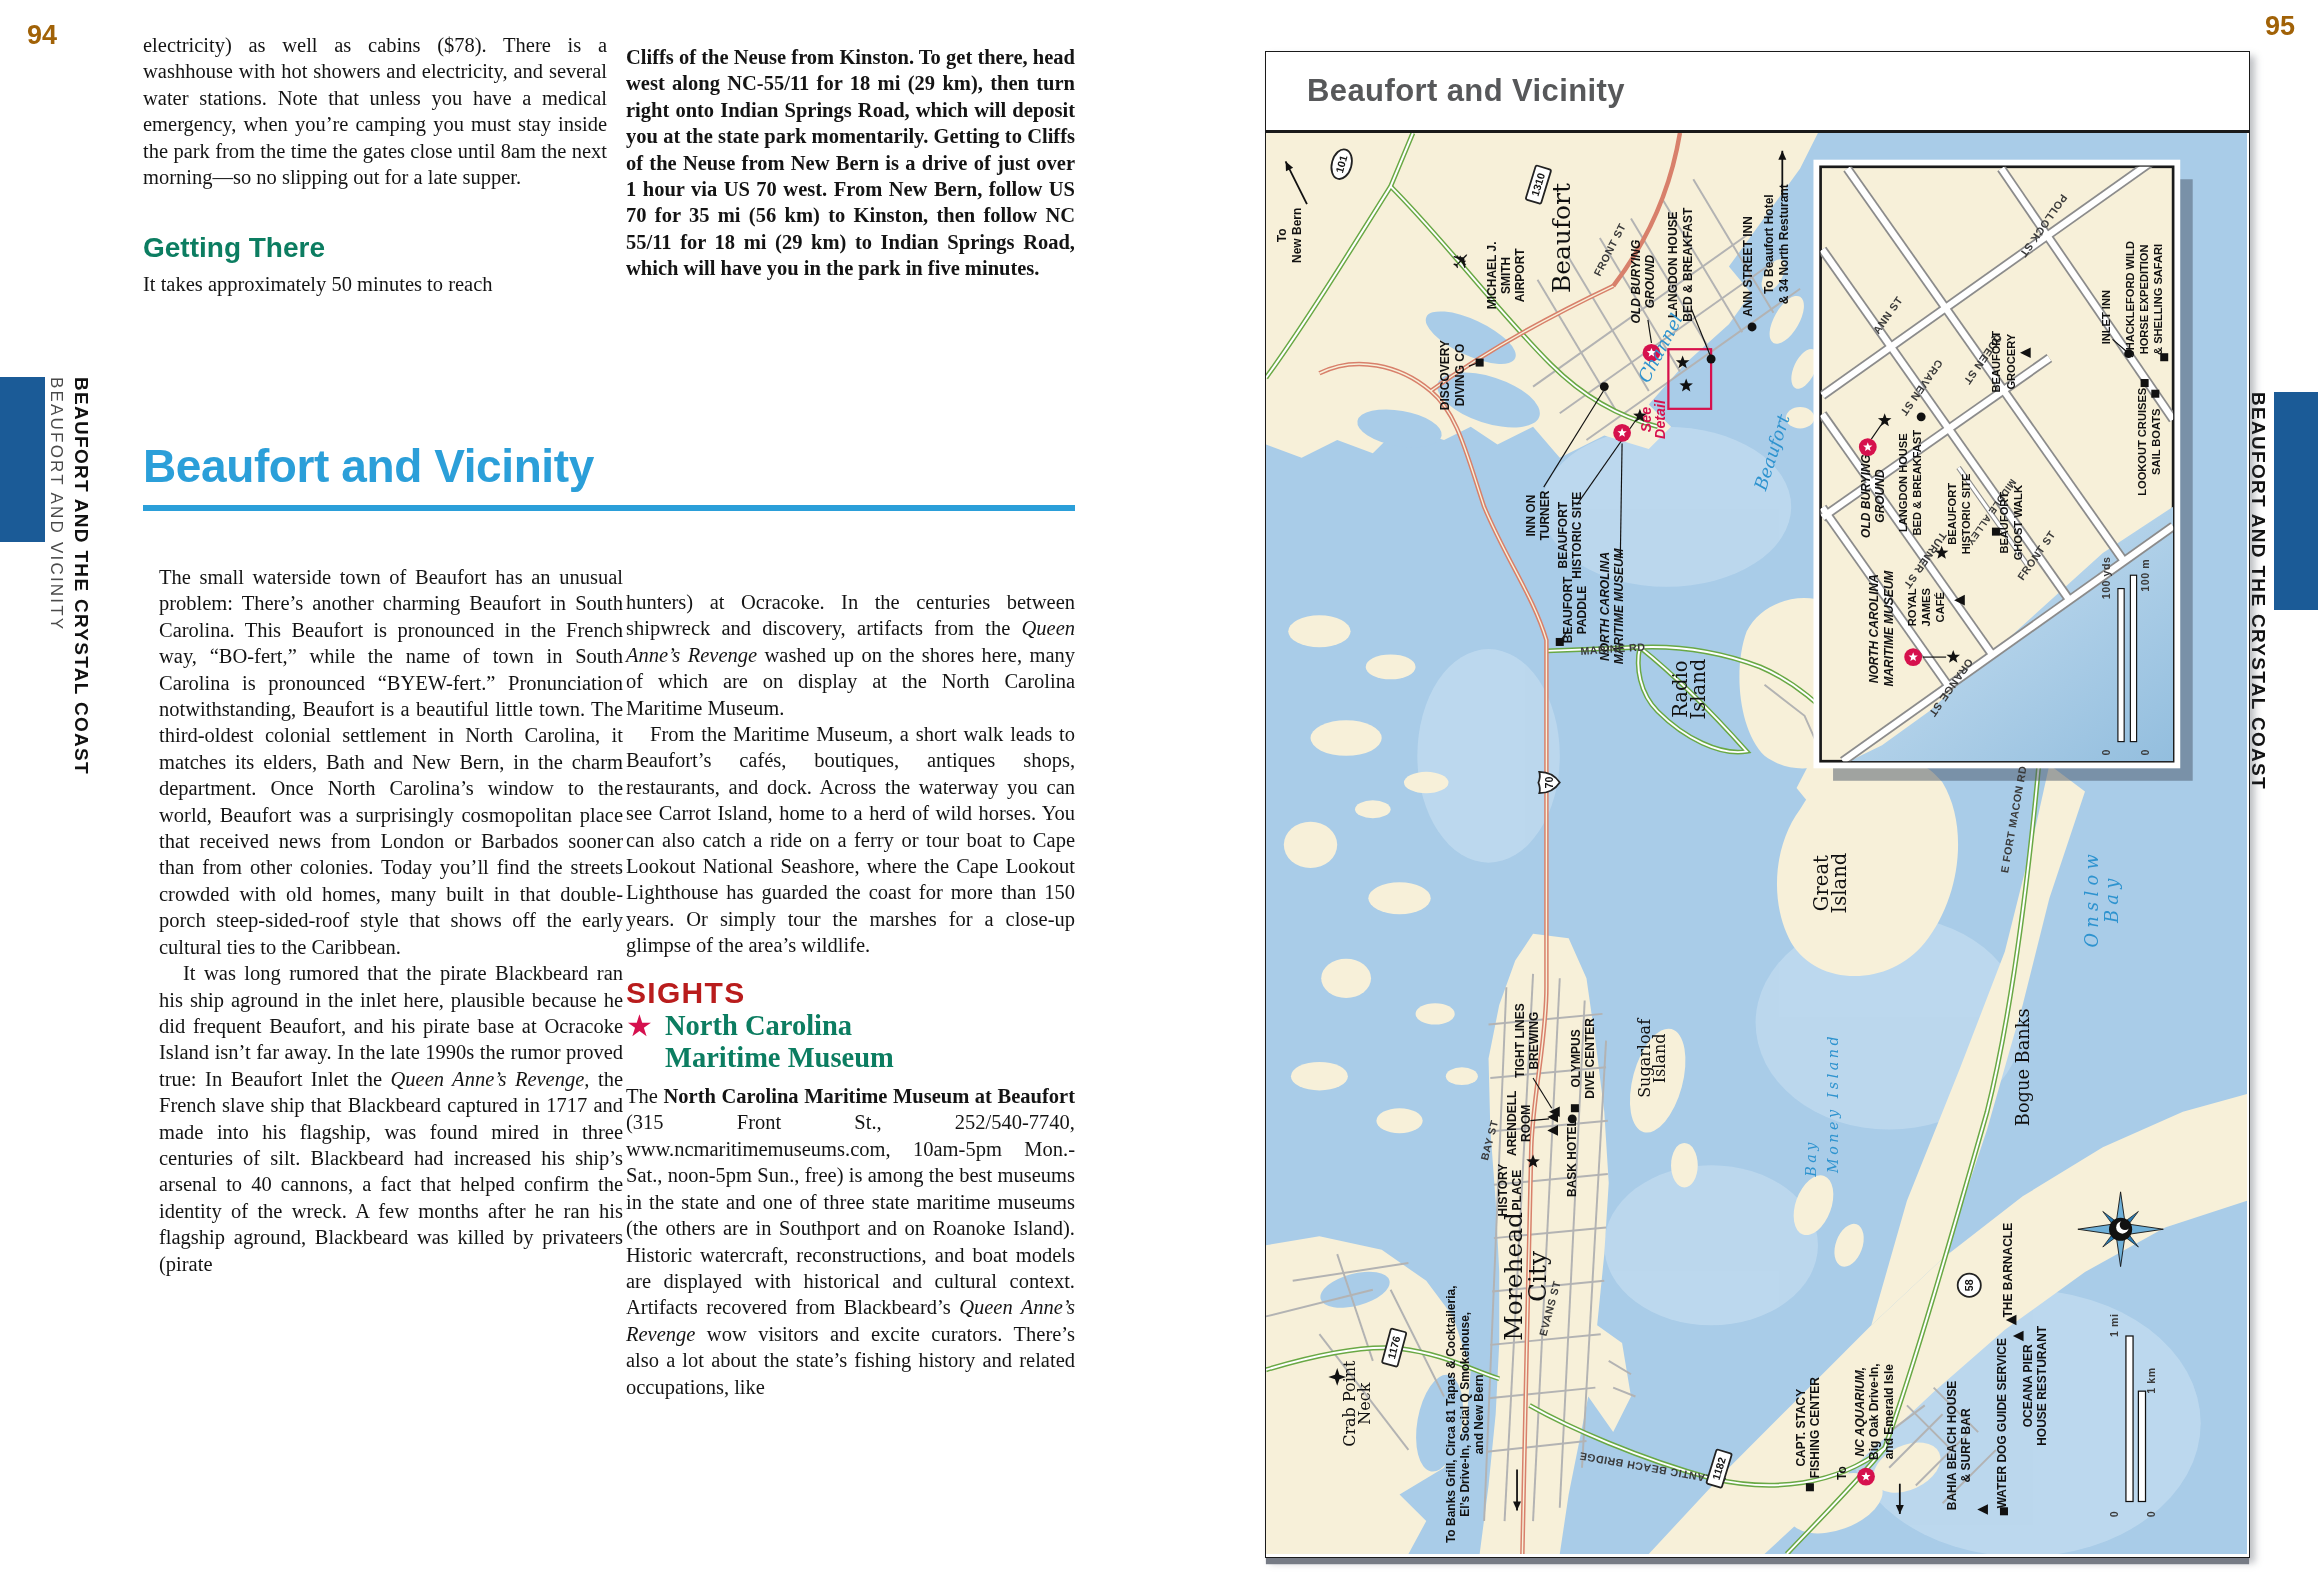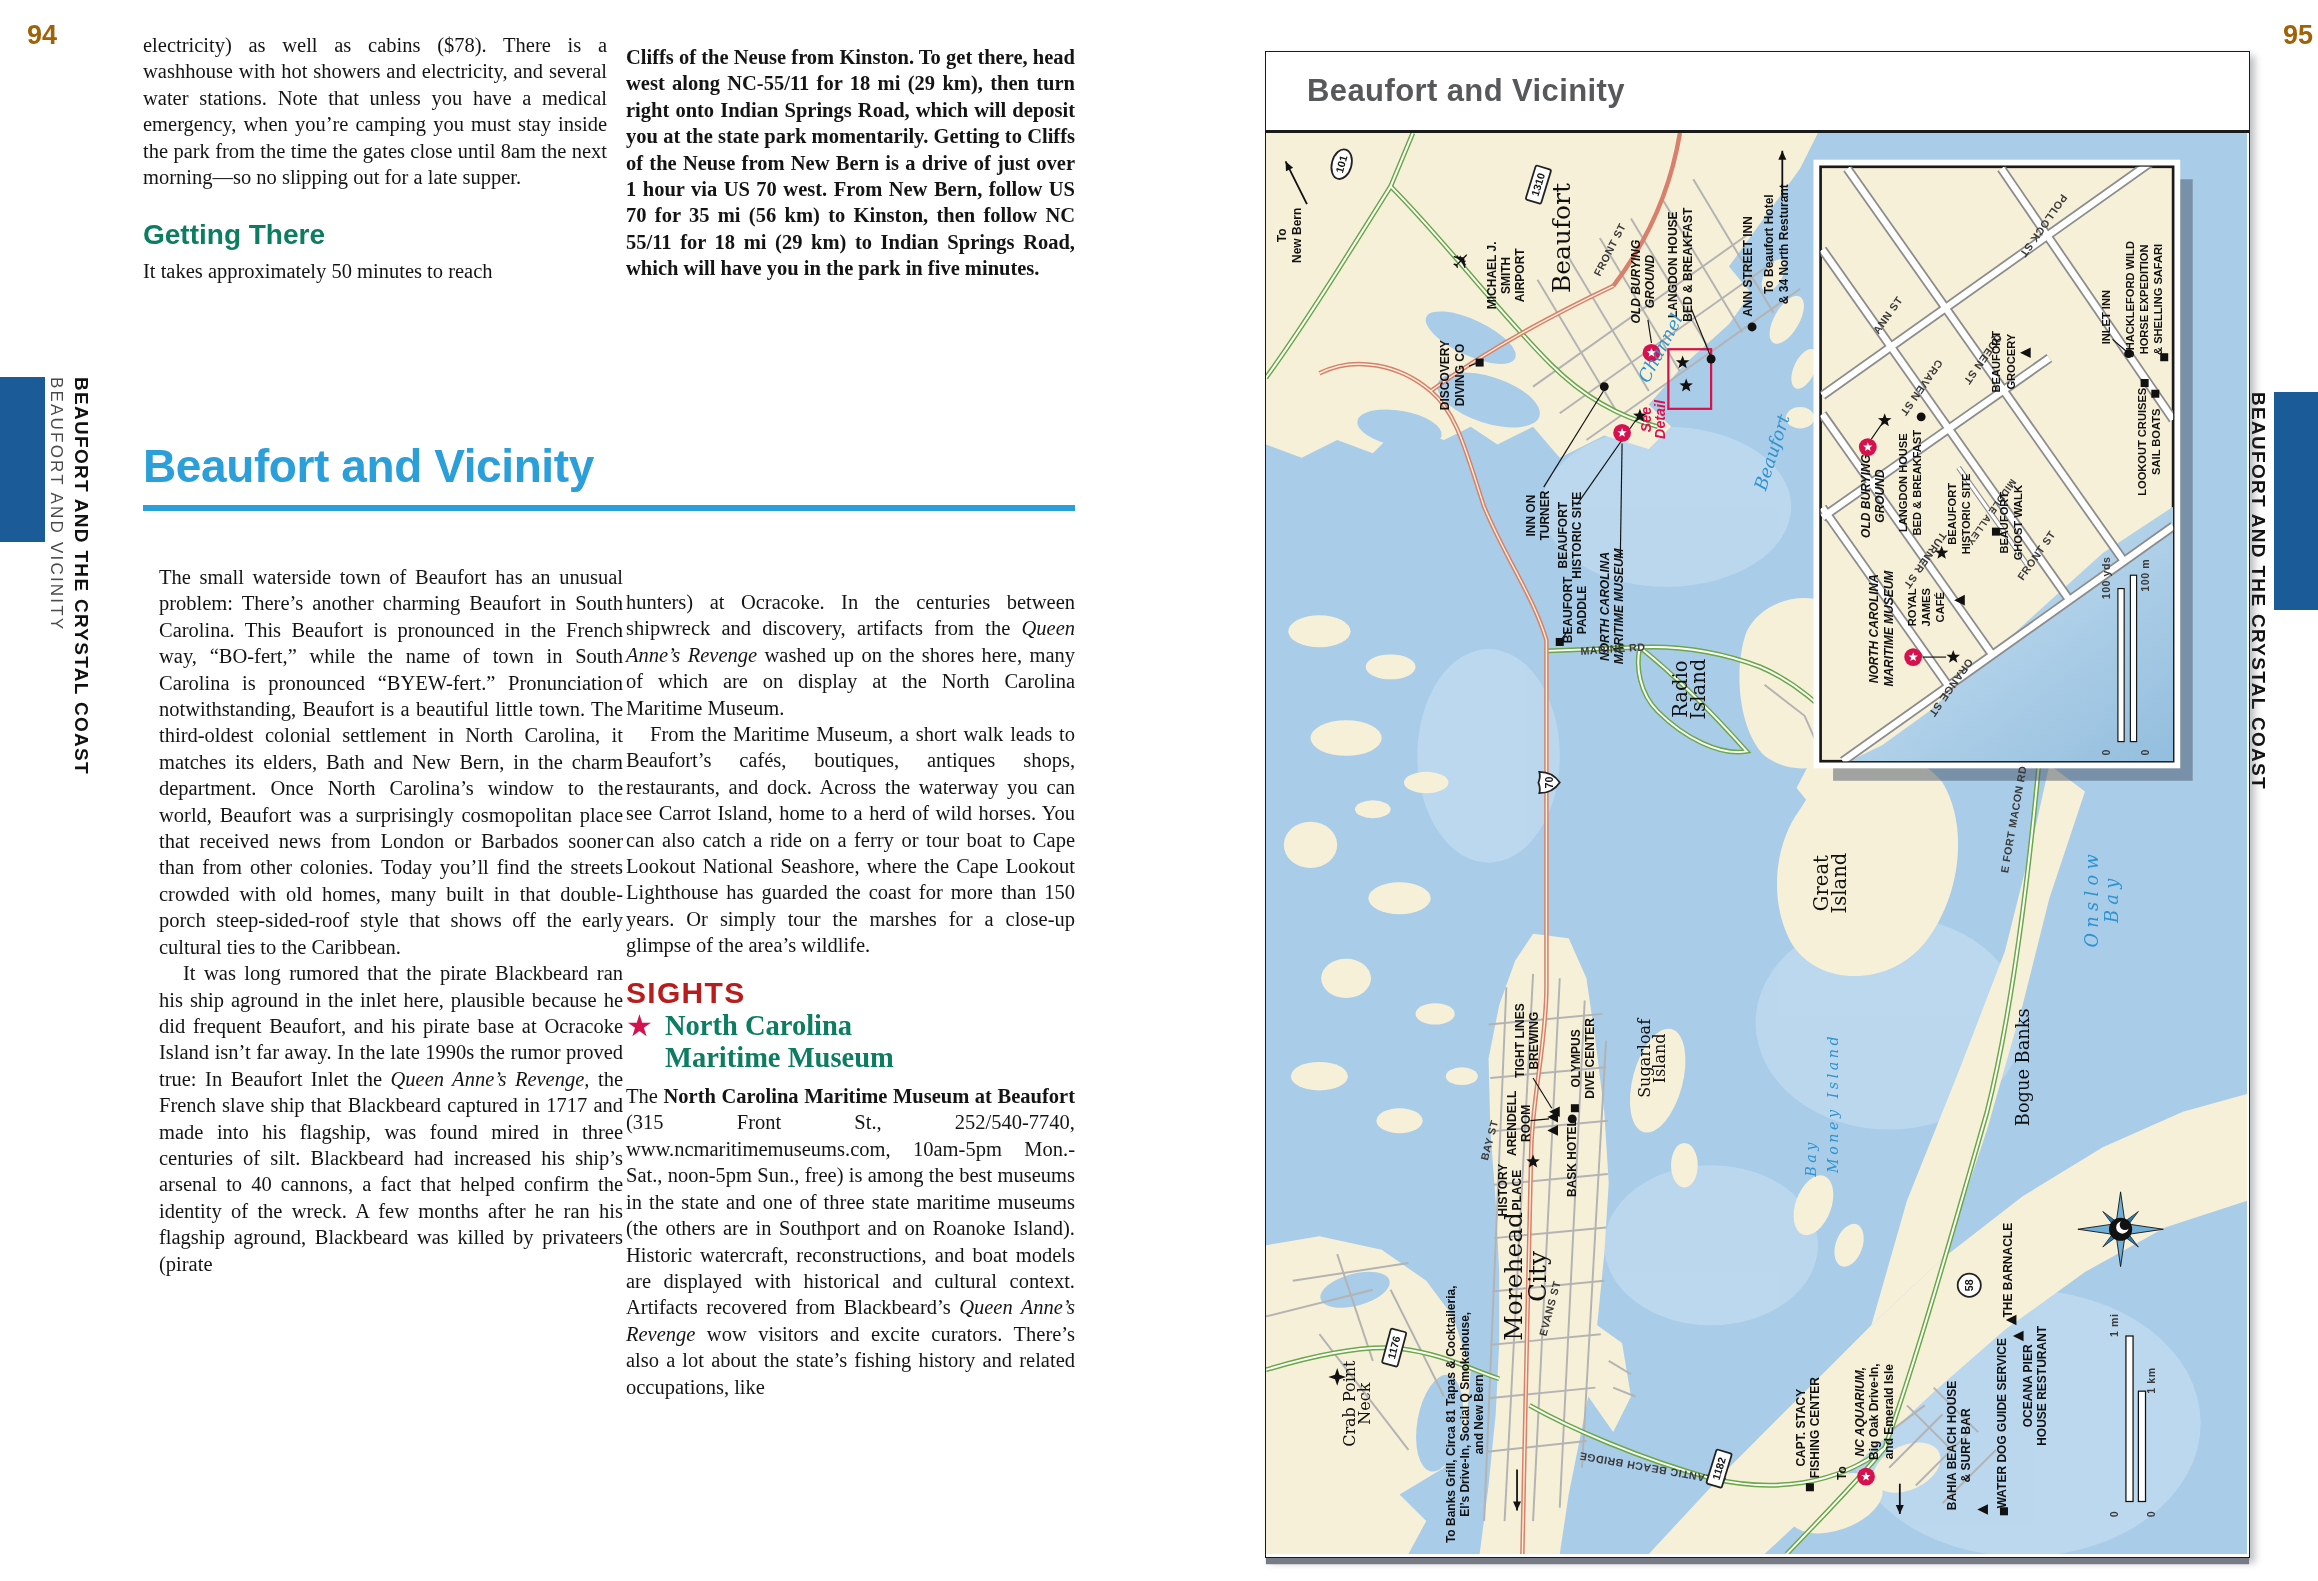--- a/index.html
+++ b/index.html
@@ -8,21 +8,21 @@
   .abs{position:absolute;}
   
   .pagenum{font-weight:bold;font-size:27px;color:#a16207;}
   .bodytxt{font-family:"Liberation Serif",serif;font-size:20.5px;line-height:26.4px;
            color:#141414;text-align:justify;}
   .bodytxt p{margin:0;}
   .ind{text-indent:24px;}
   .seg-i{font-style:italic;}
   .seg-b{font-weight:bold;}
   h3.teal{font-family:"Liberation Sans",sans-serif;font-weight:bold;font-size:28px;
-          color:#0c7d61;margin:32px 0 9px 0;}
+          color:#0c7d61;margin:45px 0 9px 0;}
   h1.blue{font-family:"Liberation Sans",sans-serif;font-weight:bold;font-size:46px;
           color:#2b9fd9;margin:0;letter-spacing:-0.4px;}
   .bluerule{background:#2b9fd9;height:6.2px;width:932px;margin-top:11.6px;}
   h2.sights{font-family:"Liberation Sans",sans-serif;font-weight:bold;font-size:30px;
             color:#b91c1c;letter-spacing:1.3px;margin:21.4px 0 3.6px 0;}
   .subhead{display:flex;align-items:flex-start;margin:1.8px 0 9px 0;}
   .subhead .star{color:#d5114e;font-size:30px;line-height:32px;width:39px;}
   .subhead .sublines{color:#0c7d61;font-weight:bold;font-size:28.5px;line-height:32px;}
   
   .vtext{writing-mode:vertical-rl;white-space:nowrap;}
@@ -79,21 +79,21 @@
   <div class="subhead">
     <span class="star">★</span>
     <span class="sublines">
       <span style="display:block">North Carolina</span>
       <span style="display:block">Maritime Museum</span>
     </span>
   </div>
   <p><span>The </span><span class="seg-b">North Carolina Maritime Museum at Beaufort</span><span> (315 Front St., 252/540-7740, www.ncmaritimemuseums.com, 10am-5pm Mon.-Sat., noon-5pm Sun., free) is among the best museums in the state and one of three state maritime museums (the others are in Southport and on Roanoke Island). Historic watercraft, reconstructions, and boat models are displayed with historical and cultural context. Artifacts recovered from Blackbeard’s </span><span class="seg-i">Queen Anne’s Revenge</span><span> wow visitors and excite curators. There’s also a lot about the state’s fishing history and related occupations, like</span></p>
 </div>
 
-<div class="abs pagenum" style="left:2265px;top:20px;margin-left:18px;">95</div>
+<div class="abs pagenum" style="left:2265px;top:11px;">95</div>
 
 <div class="abs tabbox" style="left:2274px;top:392px;width:45px;height:218px;"></div>
 <div class="abs vtext tabbold" style="left:2247px;top:392px;">BEAUFORT AND THE CRYSTAL COAST</div>
 <div class="abs vtext tablight" style="left:2224px;top:392px;">BEAUFORT AND VICINITY</div>
 
 <div class="abs map-frame">
   <div class="map-title">Beaufort and Vicinity</div>
   <svg id="mapsvg" width="981" height="1421" viewBox="0 0 1102 1597" preserveAspectRatio="none">
     <defs>
       <linearGradient id="gWat" x1="0" y1="0" x2="1" y2="1">

